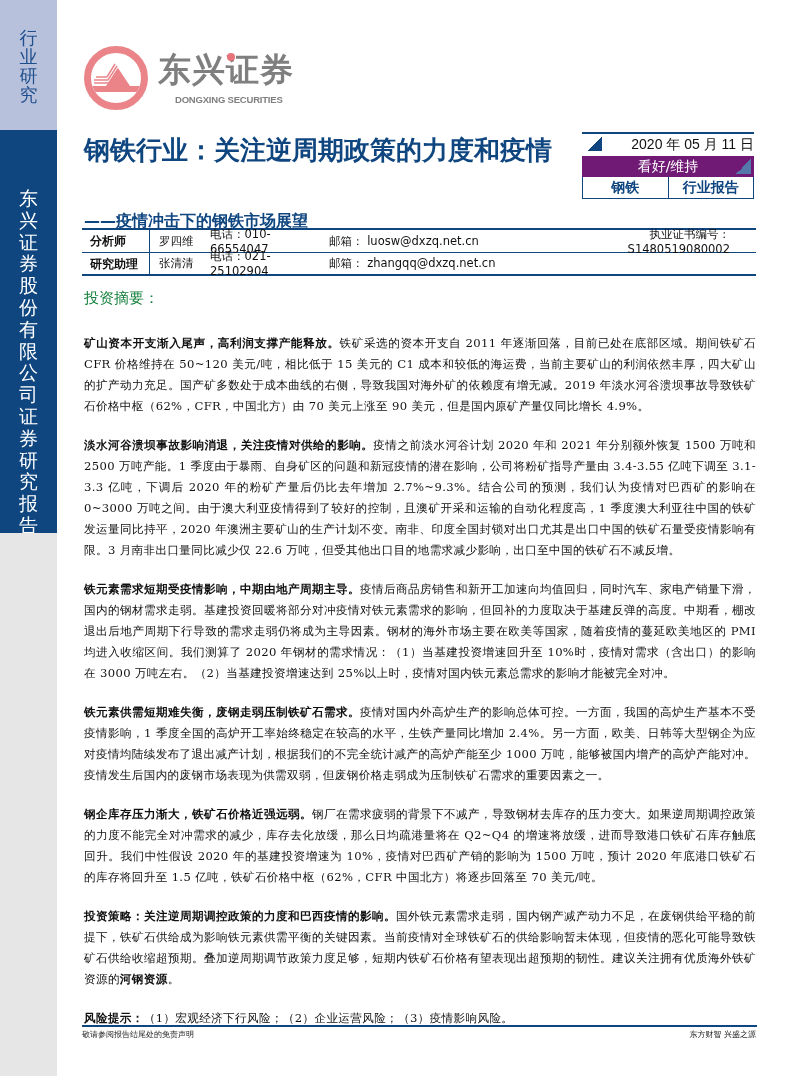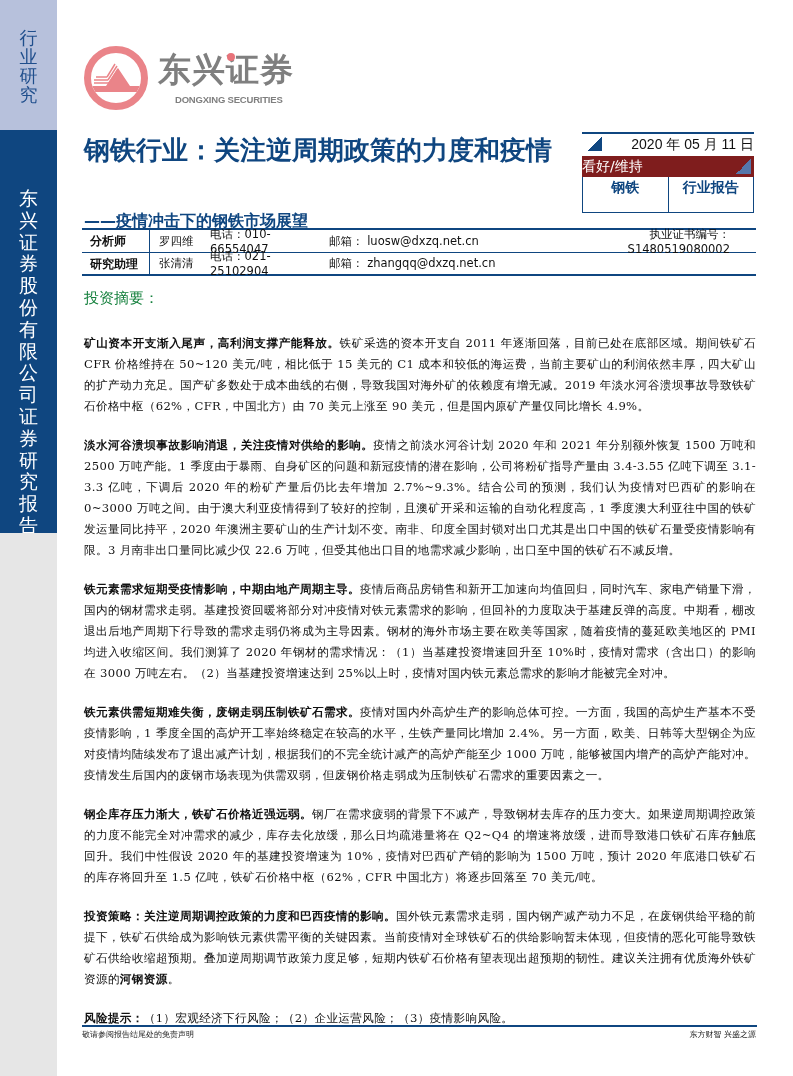--- a/index.html
+++ b/index.html
@@ -32,25 +32,25 @@
     font-weight: bold; line-height: 32px; }
   .subtitle { position: absolute; left: 84px; top: 211px; color: #0f4680; font-size: 16px; font-weight: bold; line-height: 20px; }
 
   
   .rbox { position: absolute; left: 582px; top: 132px; width: 172px; }
   .rbox .topline { height: 2px; background: #0f4680; }
   .rbox .date-row { position: relative; height: 22px; }
   .rbox .tri2 { position: absolute; left: 5px; top: 3px; width: 15px; height: 14px;
     background: linear-gradient(to top right, transparent 50%, #0f4680 50%); transform: scaleY(-1); }
   .rbox .date { position: absolute; right: 0; top: 2px; font-size: 14px; color: #111; font-family: "Liberation Sans", sans-serif; }
-  .rbox .rating { position: relative; height: 21px; background: #7f1d1d; color: #fff; font-size: 14px; text-align: left;
+  .rbox .rating { position: relative; height: 21px; background: #701a75; color: #fff; font-size: 14px; text-align: center;
     line-height: 21px; }
   .rbox .rating .corner { position: absolute; right: 3px; top: 3px; width: 15px; height: 15px;
     background: linear-gradient(to bottom left, transparent 50%, #5577aa 50%); transform: scaleX(-1); }
-  .rbox .tags { display: flex; height: 36px; border: 1.5px solid #0f4680; border-top: none; }
+  .rbox .tags { display: flex; height: 22px; border: 1.5px solid #0f4680; border-top: none; }
   .rbox .tag { flex: 1; text-align: center; font-size: 14px; font-weight: bold; color: #0f4680; line-height: 20px; }
   .rbox .tag + .tag { border-left: 1.5px solid #0f4680; }
 
   
   .analysts { position: absolute; left: 82px; top: 228px; width: 674px; border-top: 2px solid #0f4680; border-bottom: 2px solid #0f4680; }
   .arow { display: flex; height: 22px; align-items: center; font-size: 11.5px; }
   .arow + .arow { border-top: 1.5px solid #0f4680; }
   .arole { width: 68px; padding-left: 8px; font-weight: bold; font-size: 12px; border-right: 1.5px solid #0f4680; height: 100%; line-height: 22px; }
   .aname { padding-left: 9px; width: 60px; }
   .aphone { width: 119px; }

